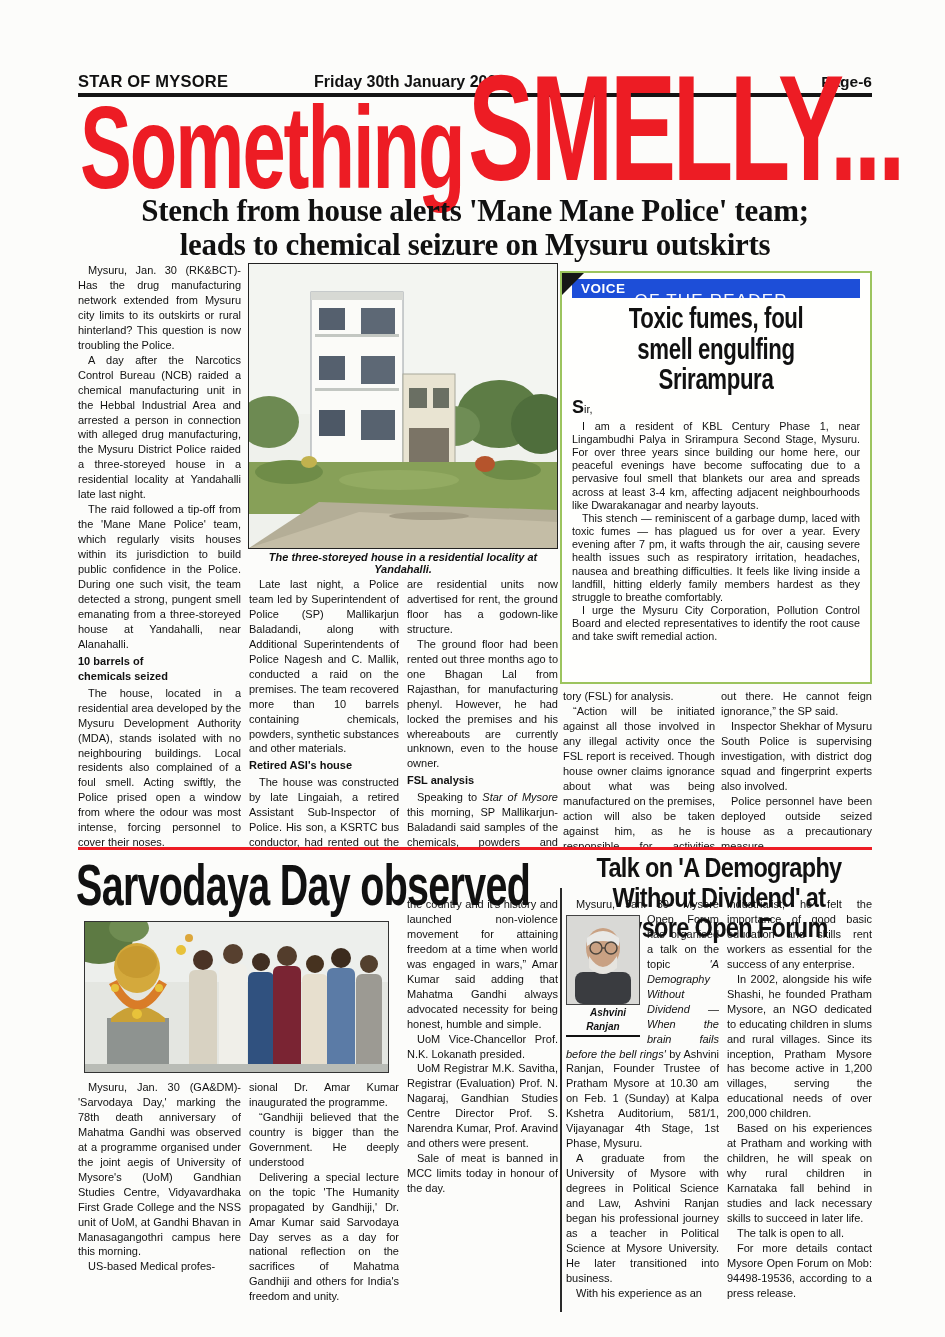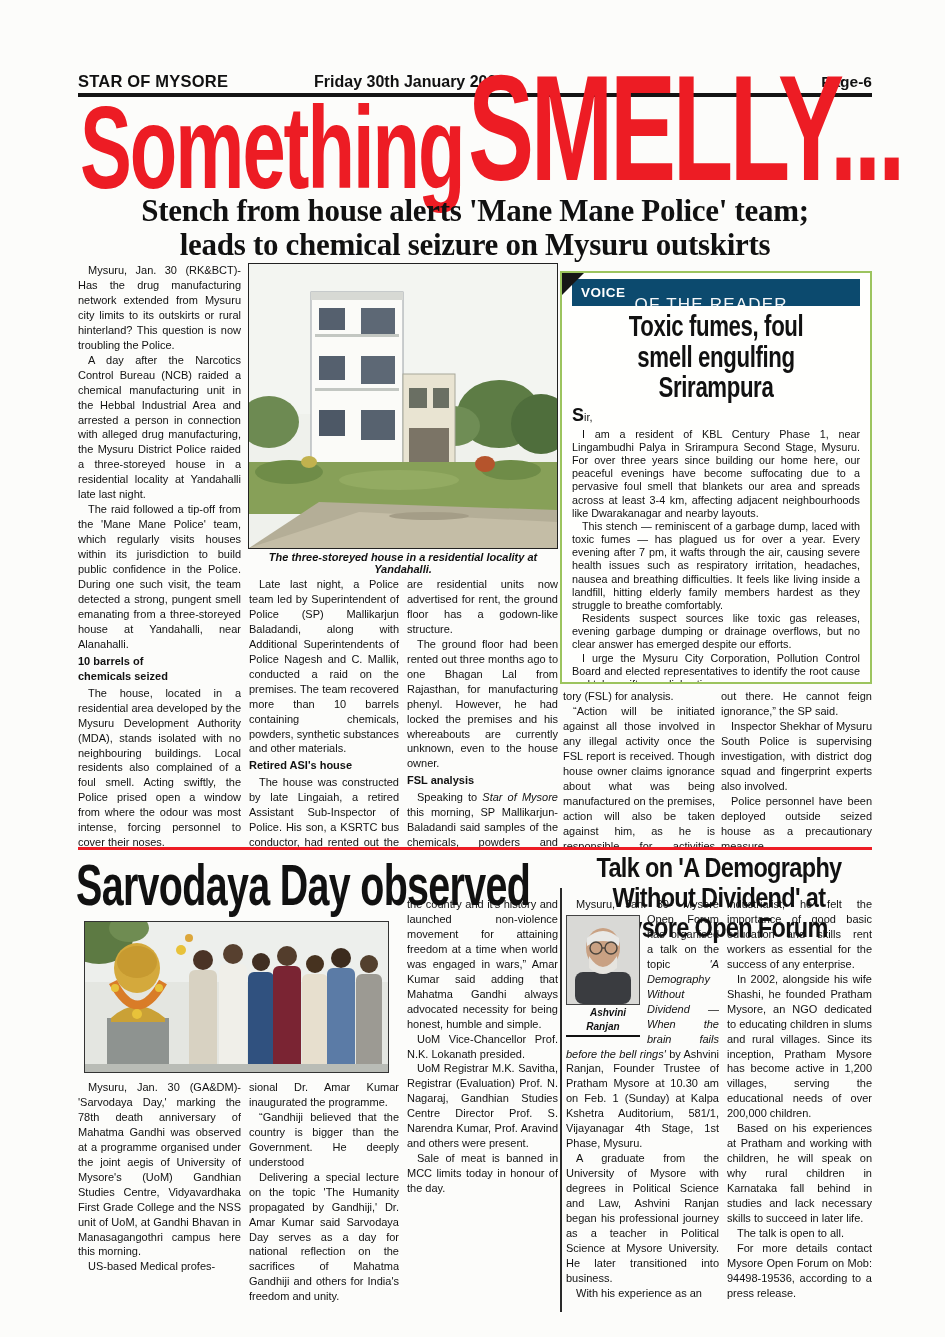--- a/index.html
+++ b/index.html
@@ -40,21 +40,21 @@
   
   .house-ph{left:248px;top:263px;width:310px;height:286px;border:1px solid #222;box-sizing:border-box;background:#eceee9;}
   .house-ph svg{display:block;width:100%;height:100%;}
   .house-cap{left:248px;top:551px;width:310px;text-align:center;font-size:11px;font-weight:bold;font-style:italic;}
 
   
   .reader{left:560px;top:271px;width:312px;height:413px;border:2px solid #9cc45e;background:#fffffd;
           box-sizing:border-box;padding:4px 10px 2px;overflow:hidden;}
   .reader .corner{position:absolute;left:-2px;top:-2px;width:0;height:0;
           border-top:26px solid #161616;border-right:26px solid transparent;}
-  .reader .bar{height:27px;background:#0c4a6e;color:#fff;display:flex;align-items:center;
+  .reader .bar{height:19px;background:#1d4ed8;color:#fff;display:flex;align-items:center;
           padding:0 9px;margin:2px 0 5px;}
   .reader .bar .v{font-size:13.5px;font-weight:bold;letter-spacing:.5px;margin-right:9px;}
   .reader .bar .r{font-size:17px;letter-spacing:1.2px;opacity:.96;margin-top:24px;}
   .reader h2{margin:2px 0 2px;font-size:30px;line-height:1.02;text-align:center;
           transform:scaleX(.74);letter-spacing:-.5px;}
   .reader .sir{margin:0 0 1px;text-indent:0;font-size:10.8px;}
   .reader .sir .S{font-size:18px;font-weight:bold;}
   .reader p{font-size:10.8px;line-height:1.22;text-align:justify;margin:0;text-indent:10px;}
 
   .red-rule{left:78px;top:847px;width:794px;height:3px;background:#ed1c24;}
@@ -166,21 +166,20 @@
   <div class="abs reader">
     <div class="corner"></div>
     <div class="bar">
       <span class="v">VOICE</span>
       <span class="r">OF THE READER</span>
     </div>
     <h2>Toxic fumes, foul smell engulfing Srirampura</h2>
     <p class="sir"><span class="S">S</span><span>ir,</span></p>
     <p>I am a resident of KBL Century Phase 1, near Lingambudhi Palya in Srirampura Second Stage, Mysuru. For over three years since building our home here, our peaceful evenings have become suffocating due to a pervasive foul smell that blankets our area and spreads across at least 3-4 km, affecting adjacent neighbourhoods like Dwarakanagar and nearby layouts.</p>
     <p>This stench — reminiscent of a garbage dump, laced with toxic fumes — has plagued us for over a year. Every evening after 7 pm, it wafts through the air, causing severe health issues such as respiratory irritation, headaches, nausea and breathing difficulties. It feels like living inside a landfill, hitting elderly family members hardest as they struggle to breathe comfortably.</p>
-    <p>Residents suspect sources like toxic gas releases, evening garbage dumping or drainage overflows, but no clear answer has emerged despite our efforts.</p>
     <p>I urge the Mysuru City Corporation, Pollution Control Board and elected representatives to identify the root cause and take swift remedial action.</p>
 
   </div>
 
   <div class="abs col lead-col4">
     <p class="cont">tory (FSL) for analysis.</p>
     <p>“Action will be initiated against all those involved in any illegal activity once the FSL report is received. Though house owner claims ignorance about what was being manufactured on the premises, action will also be taken against him, as he is responsible for activities carried</p>
   </div>
   <div class="abs col lead-col5">
     <p class="cont">out there. He cannot feign ignorance,” the SP said.</p>

